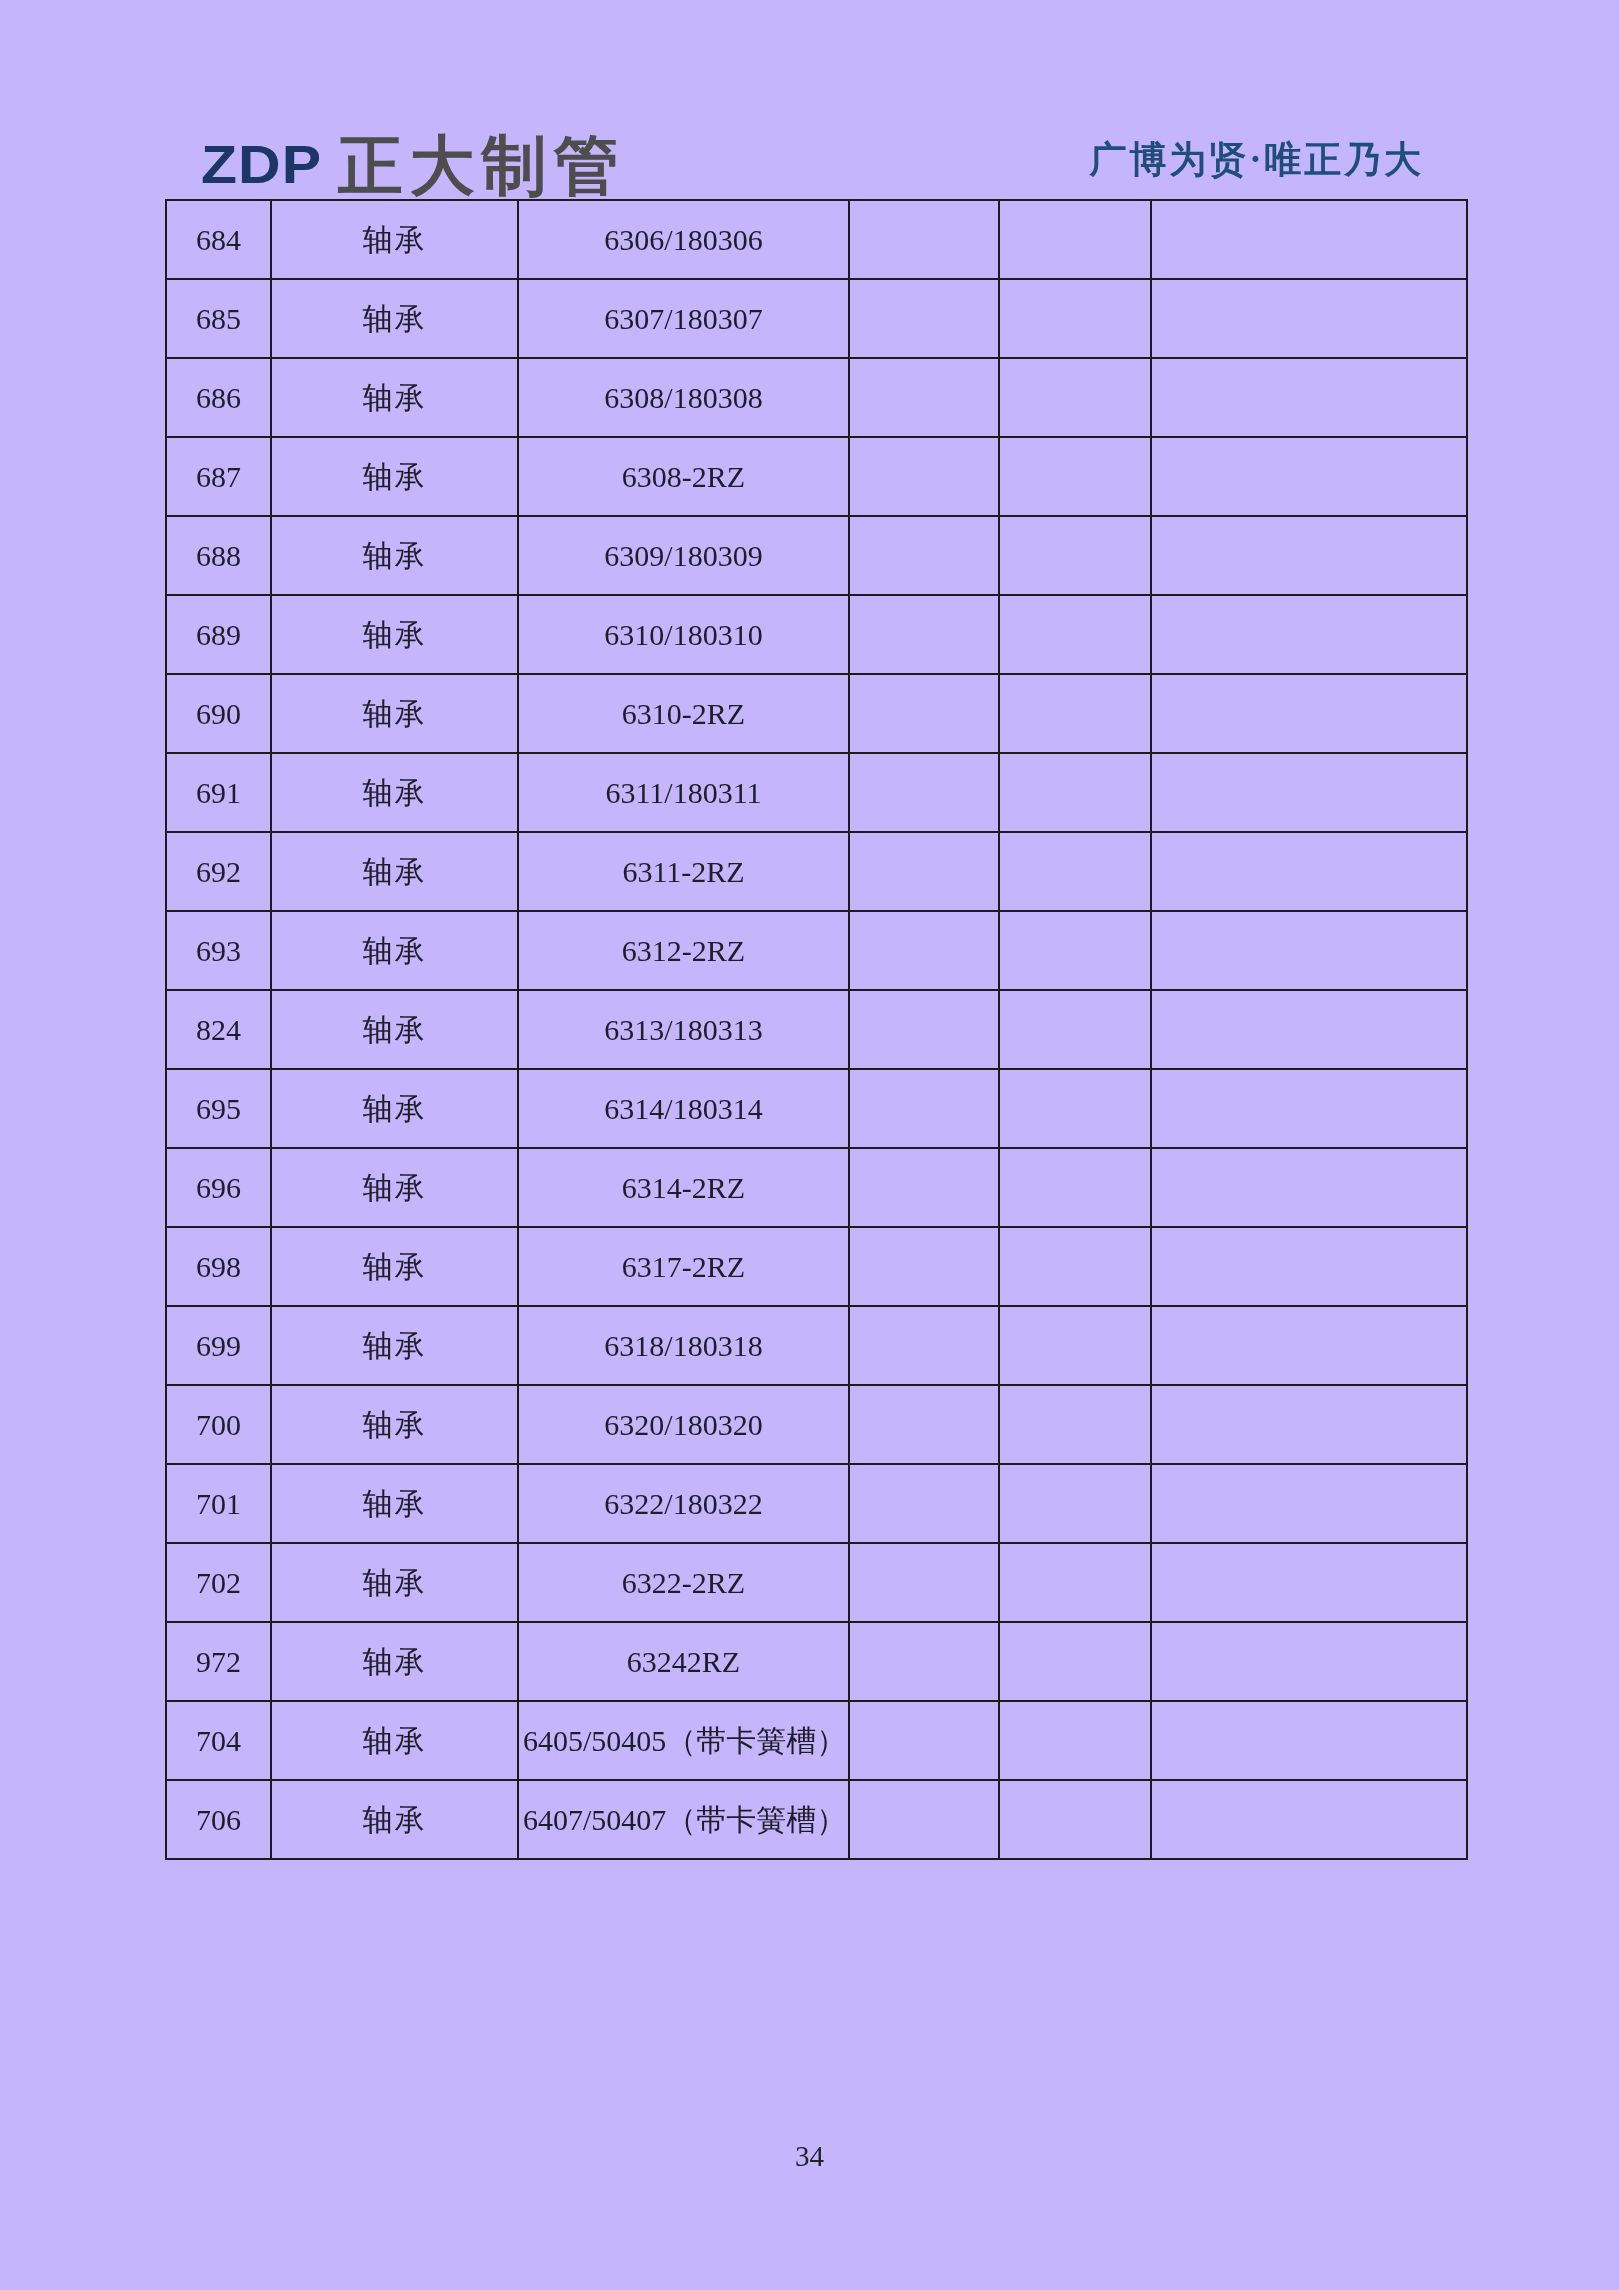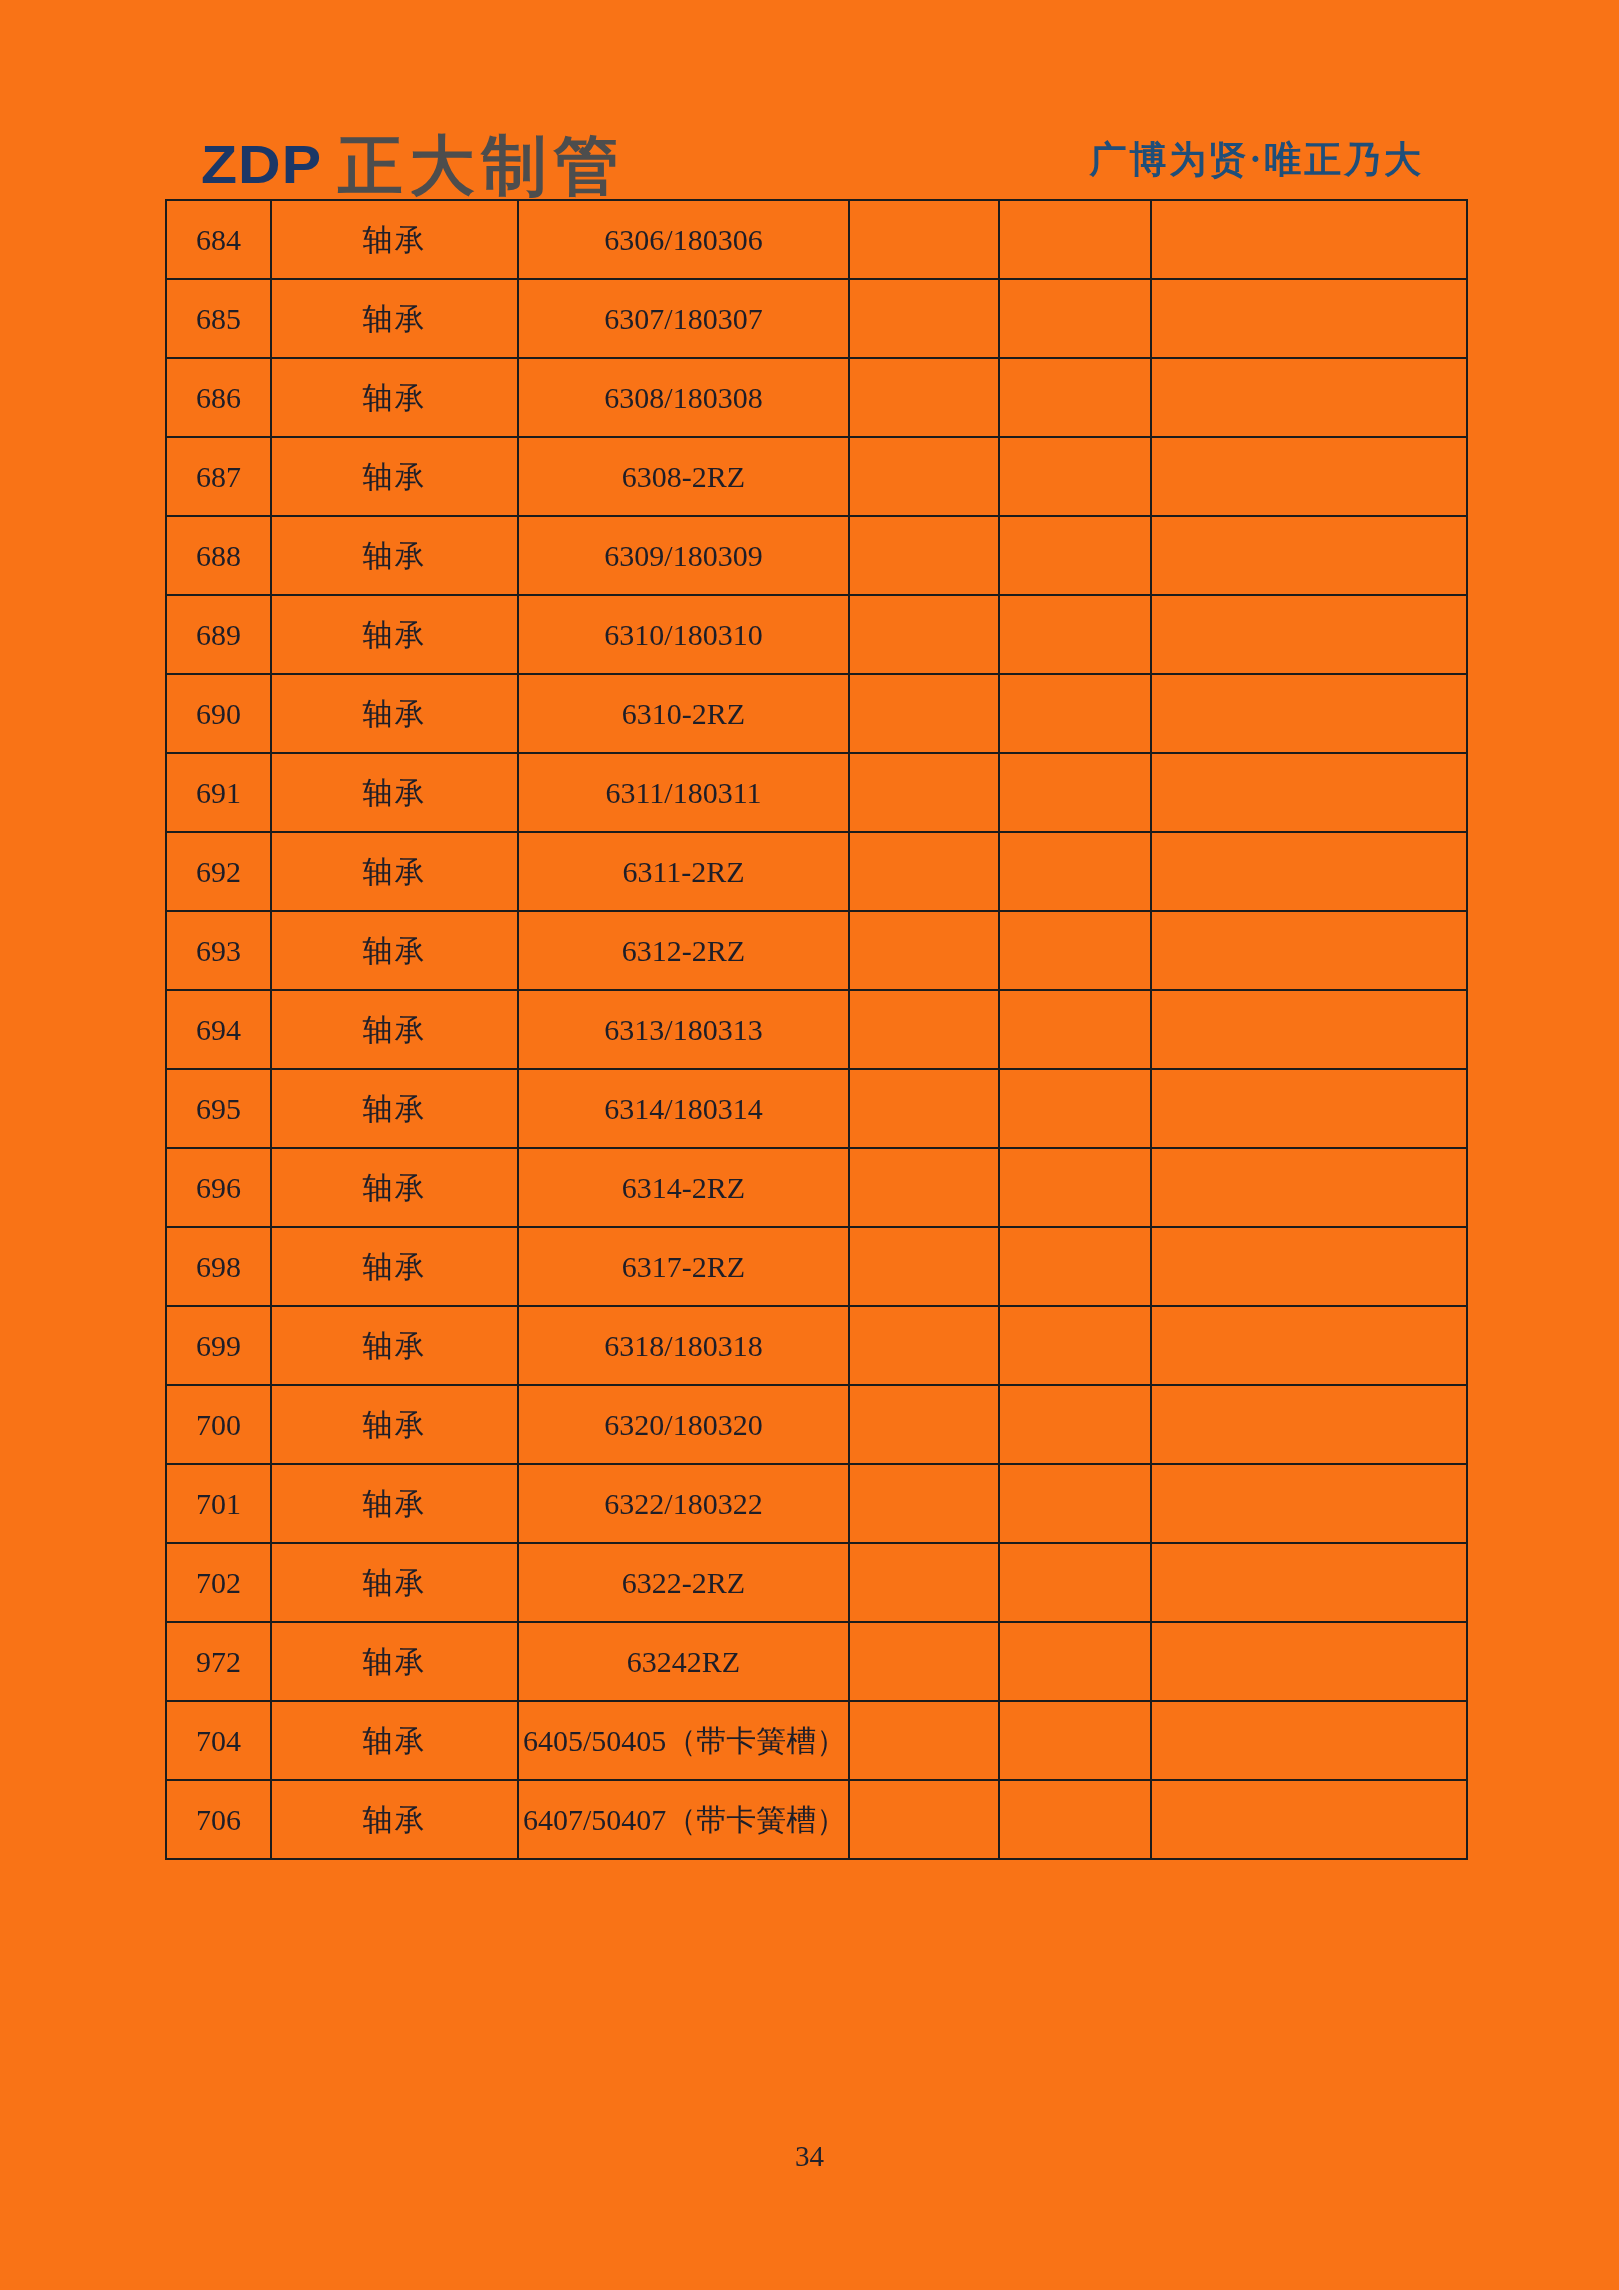--- a/index.html
+++ b/index.html
@@ -1,20 +1,20 @@
 <!DOCTYPE html>
 <html><head>
 <meta charset="utf-8">
 <style>
   html,body{margin:0;padding:0;background:#e8e8e8;}
   .page{
     position:relative;
     width:1619px;height:2291px;
     margin:0 auto;
-    background:#f97316;
+    background:#c4b5fd;
     font-family:"Liberation Serif","DejaVu Serif",serif;
     overflow:hidden;
   }
   
   .header{position:absolute;left:0;top:0;width:100%;height:199px;}
   .logo{
     position:absolute;left:201px;top:133px;
     display:flex;align-items:center;gap:15.7px;
     line-height:1;
   }
@@ -173,21 +173,21 @@
         </tr>
         <tr>
           <td class="c-no">693</td>
           <td class="c-name">轴承</td>
           <td class="c-model">6312-2RZ</td>
           <td class="c-empty"></td>
           <td class="c-empty"></td>
           <td class="c-empty"></td>
         </tr>
         <tr>
-          <td class="c-no">694</td>
+          <td class="c-no">824</td>
           <td class="c-name">轴承</td>
           <td class="c-model">6313/180313</td>
           <td class="c-empty"></td>
           <td class="c-empty"></td>
           <td class="c-empty"></td>
         </tr>
         <tr>
           <td class="c-no">695</td>
           <td class="c-name">轴承</td>
           <td class="c-model">6314/180314</td>

